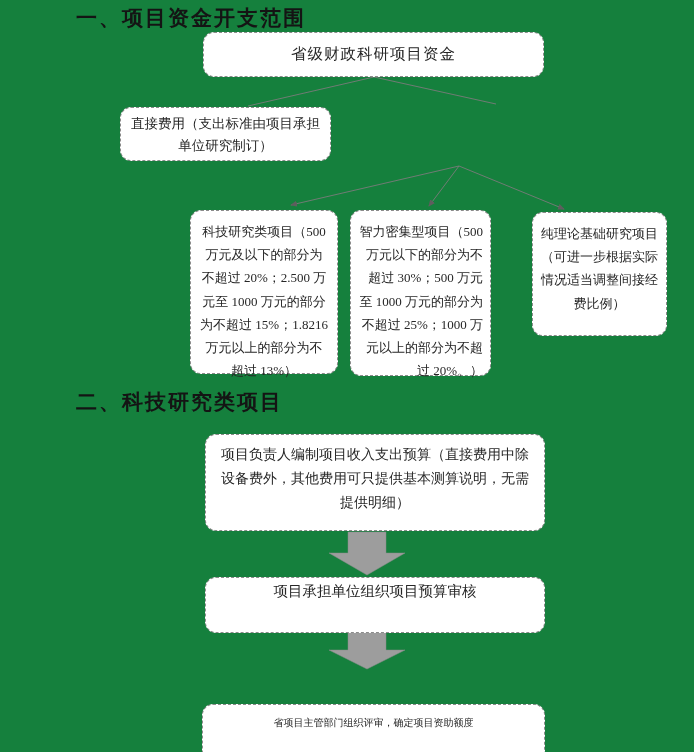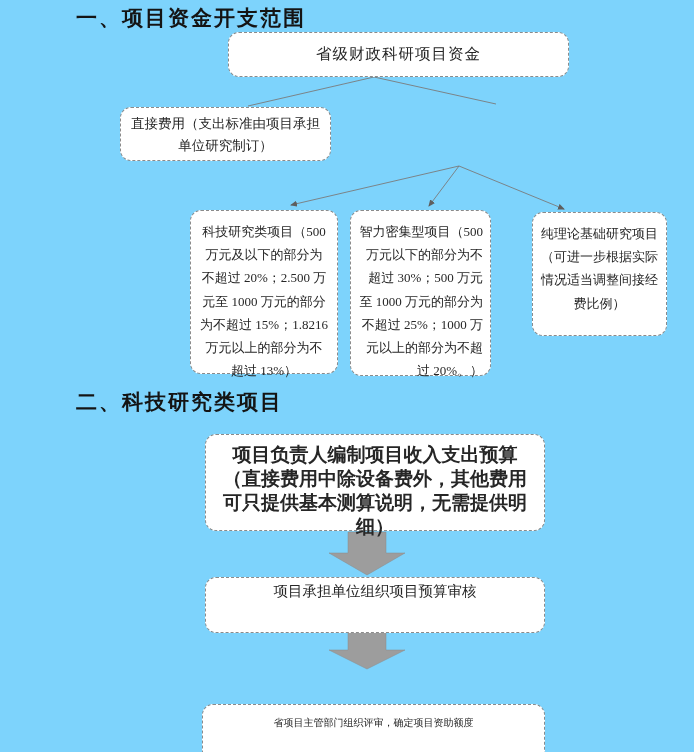--- a/index.html
+++ b/index.html
@@ -4,21 +4,21 @@
 <style>
   html, body {
     margin: 0;
     padding: 0;
     background: #ffffff;
   }
   #canvas {
     position: relative;
     width: 694px;
     height: 752px;
-    background: #7dd3fc;
+    background: #15803d;
     overflow: hidden;
     font-family: "Liberation Serif", "DejaVu Serif", serif;
     color: #262626;
   }
   .heading {
     position: absolute;
     font-family: "Liberation Sans", "DejaVu Sans", sans-serif;
     font-weight: bold;
     font-size: 21px;
     letter-spacing: 2px;
@@ -35,27 +35,27 @@
   }
   .fbox .txt {
     display: block;
     width: 100%;
   }
   .center-flex {
     display: flex;
     align-items: center;
     justify-content: center;
   }
-  #root-box { left: 203px; top: 32px;  width: 341px; height: 45px; font-size: 15.5px; letter-spacing: 1px; margin-left: 25px; }
+  #root-box { left: 203px; top: 32px;  width: 341px; height: 45px; font-size: 15.5px; letter-spacing: 1px; }
   #direct-box   { left: 120px; top: 107px; width: 211px; height: 54px; font-size: 13.5px; line-height: 22px; padding: 5px 8px; }
   #indirect-box { left: 357px; top: 104px; width: 218px; height: 62px; font-size: 14px;   line-height: 25px; padding: 6px 8px; }
   #leaf-box-0 { left: 190px; top: 210px; width: 148px; height: 164px; font-size: 13px; line-height: 23.2px; padding: 9px 9px; }
   #leaf-box-1 { left: 350px; top: 210px; width: 141px; height: 166px; font-size: 13px; line-height: 23.2px; padding: 9px 7px; text-align: right; }
   #leaf-box-2 { left: 532px; top: 212px; width: 135px; height: 124px; font-size: 13px; line-height: 23.2px; padding: 9px 7px; }
-  #step-box-0 { left: 205px; top: 434px; width: 340px; height: 97px; font-size: 19px; line-height: 24px; padding: 8px 14px; font-weight: bold; }
+  #step-box-0 { left: 205px; top: 434px; width: 340px; height: 97px; font-size: 14px; line-height: 24px; padding: 8px 14px; }
   #step-box-1 { left: 205px; top: 577px; width: 340px; height: 56px; font-size: 14.5px; padding-top: 4px; }
   #step-box-2 { left: 202px; top: 704px; width: 343px; height: 77px; font-size: 10px; padding-top: 11px; }
   #connector-svg {
     position: absolute;
     left: 0; top: 0;
     width: 694px; height: 752px;
     pointer-events: none;
   }
   .conn { stroke: #7a7a7a; stroke-width: 0.9; fill: none; }
   .block-arrow { fill: #9d9d9d; stroke: #8a8a8a; stroke-width: 0.5; }

